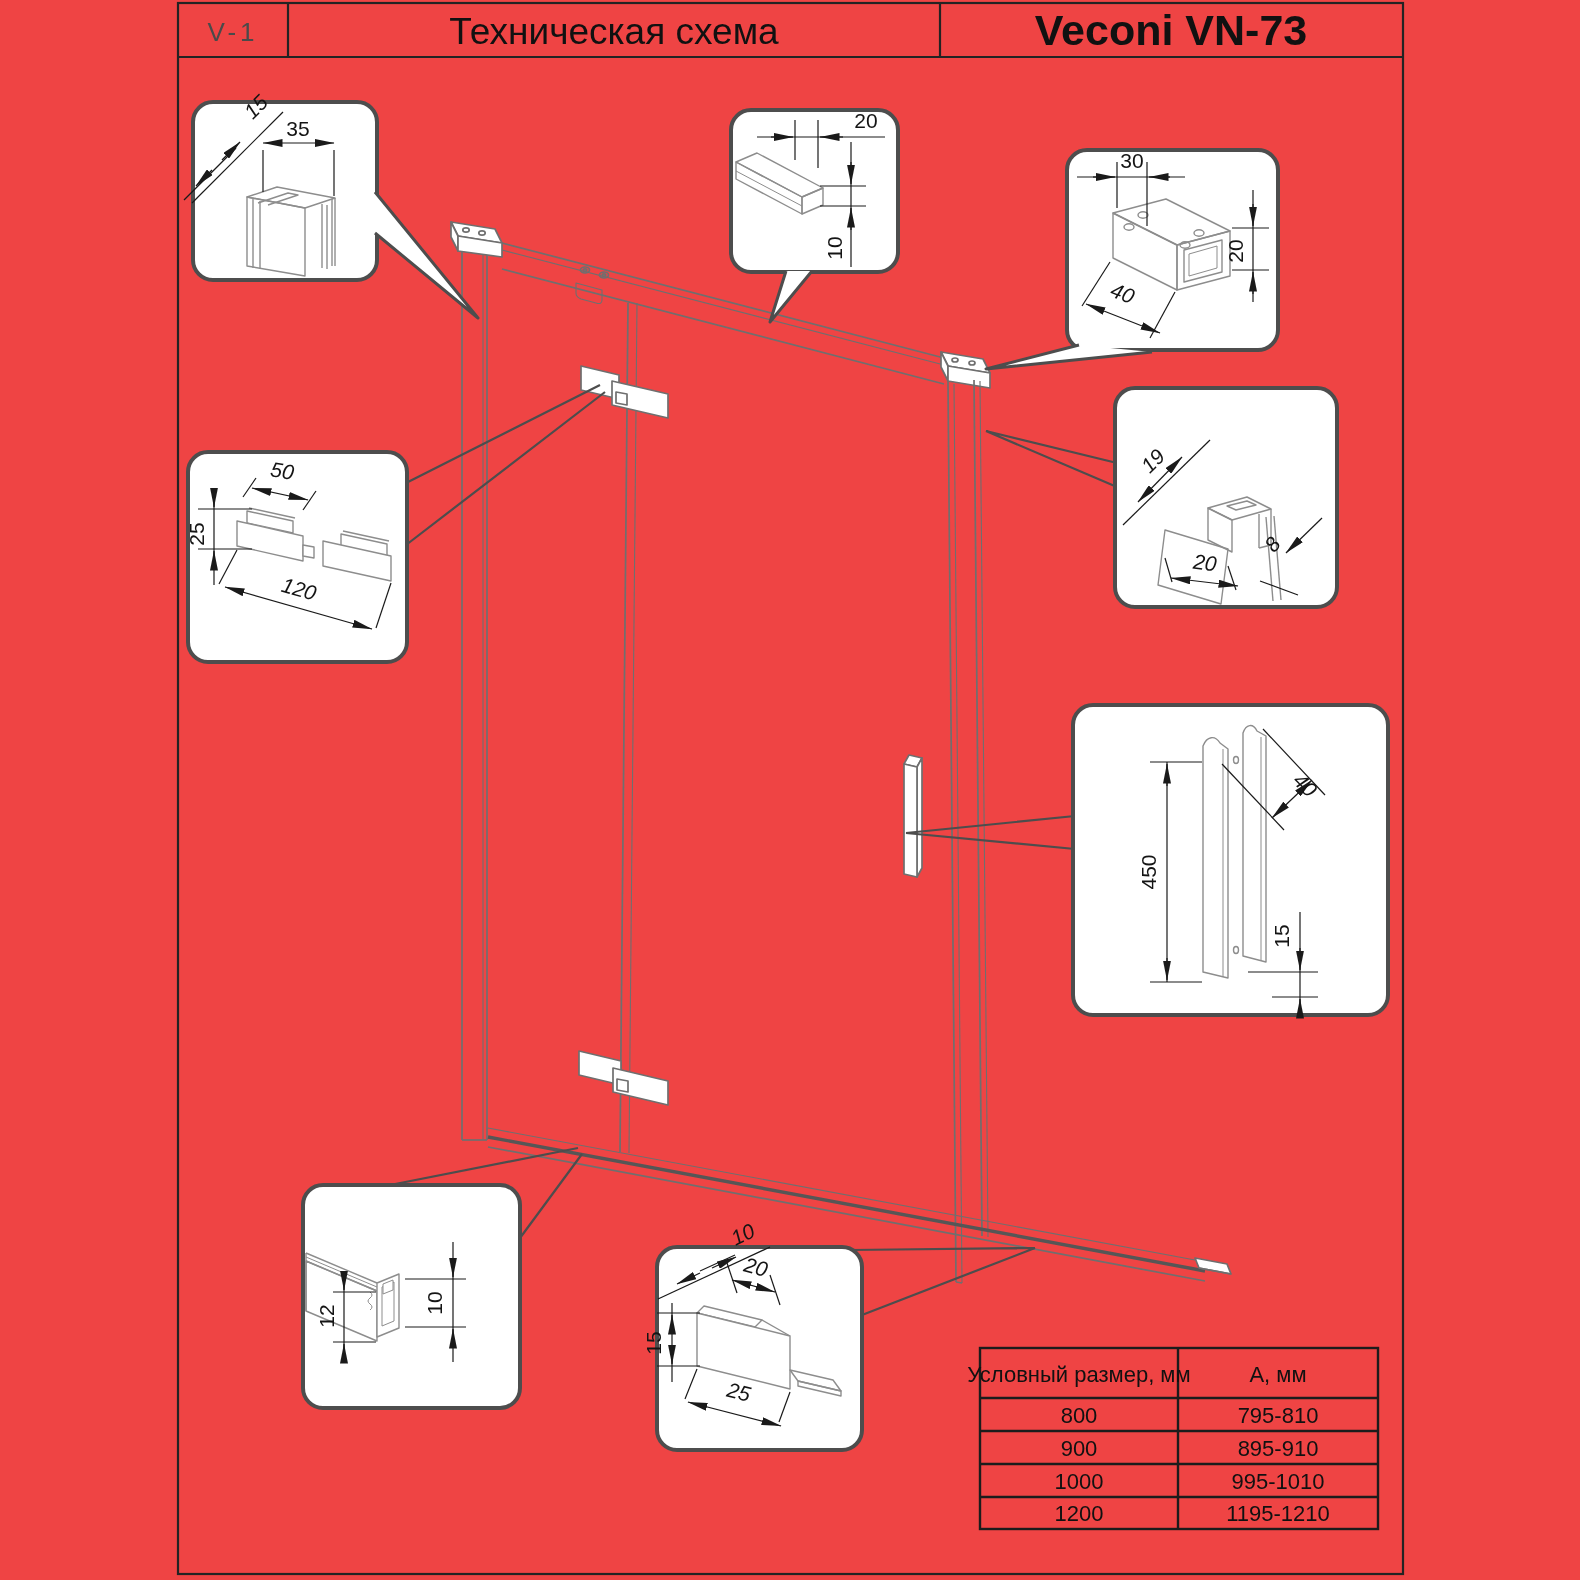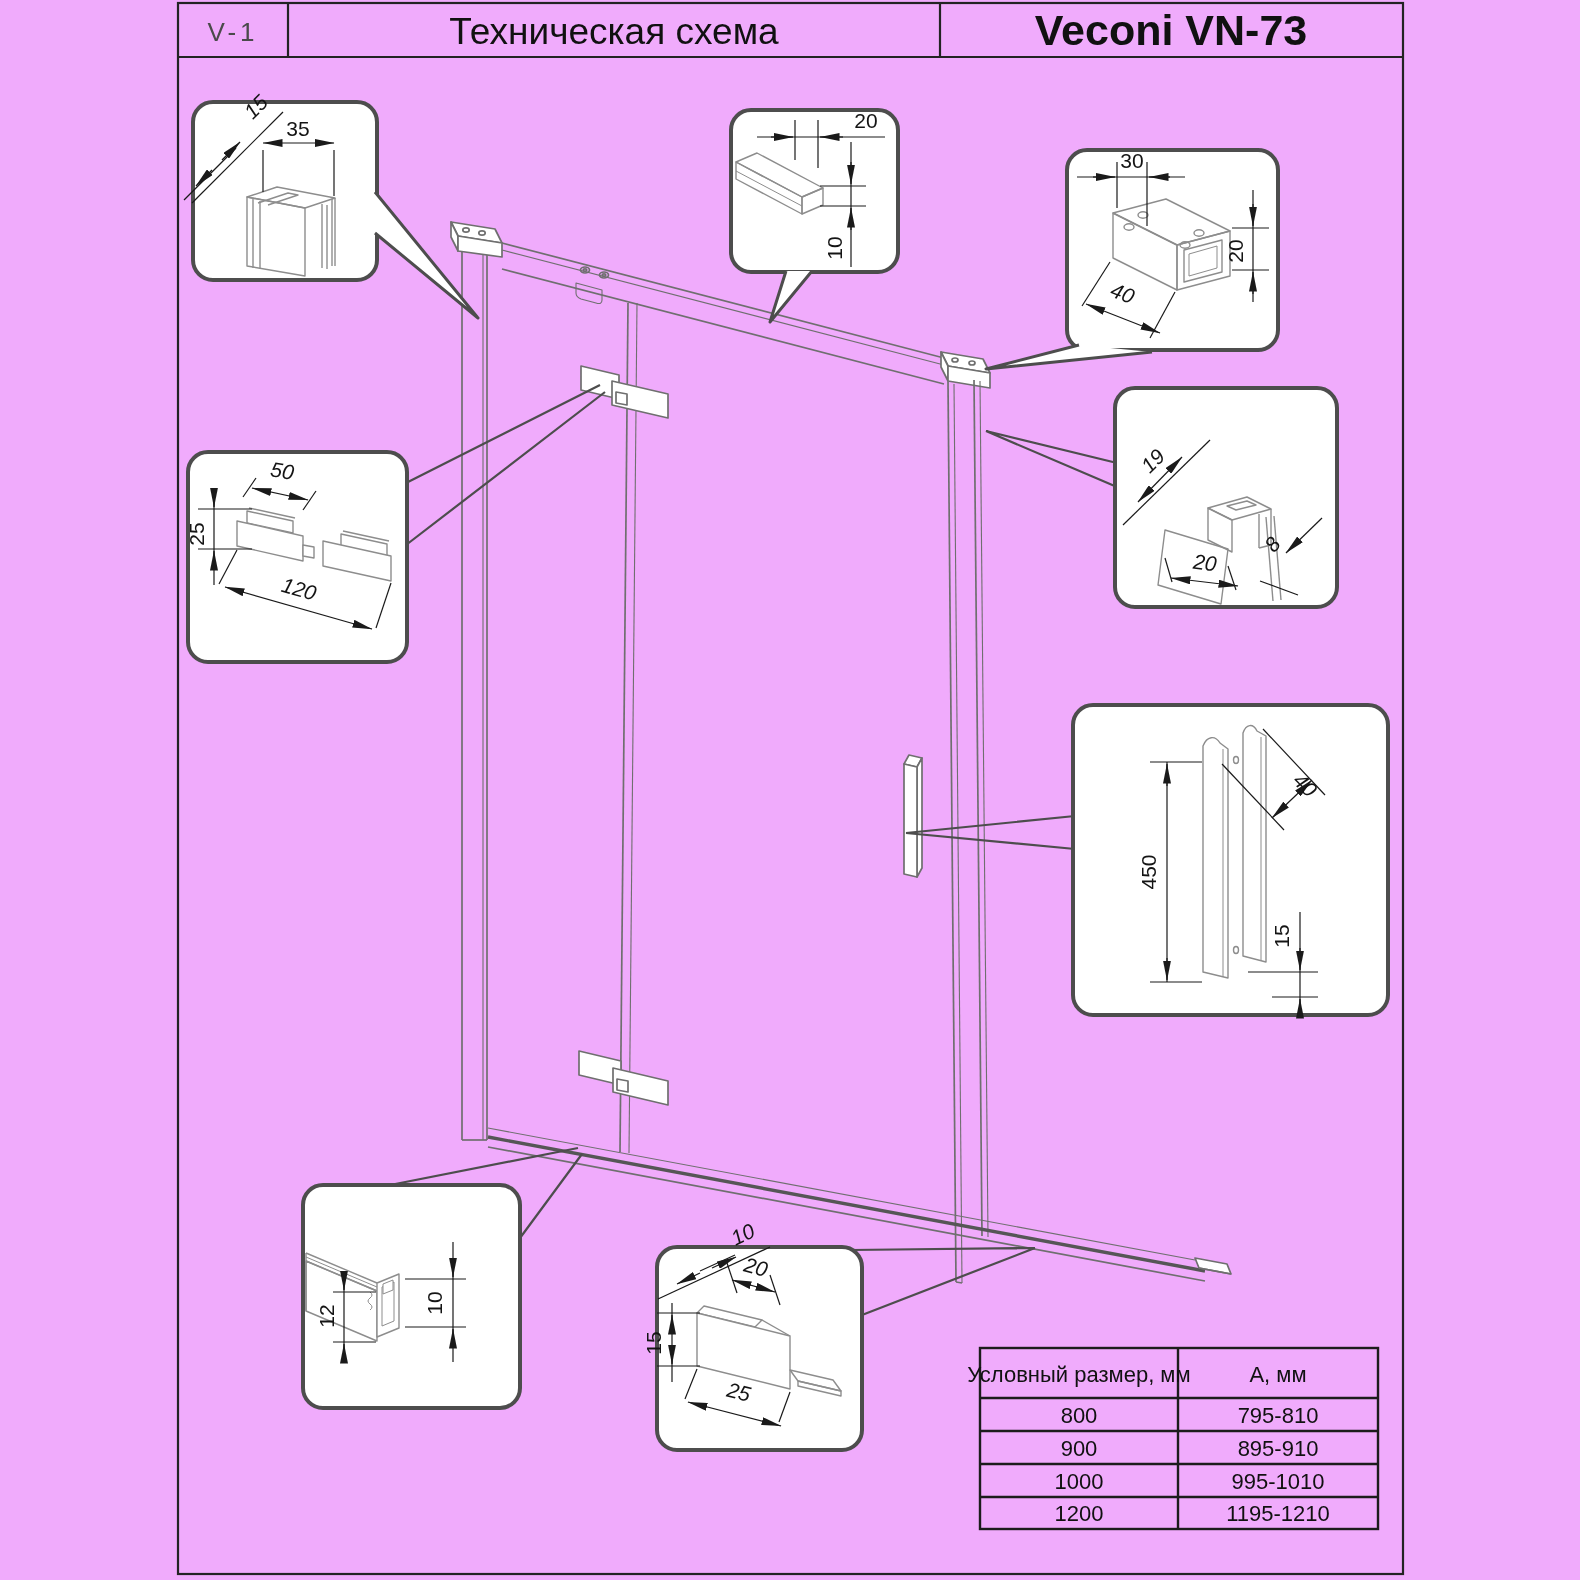--- a/index.html
+++ b/index.html
@@ -1,16 +1,16 @@
 <!DOCTYPE html>
 <html><head>
 <meta charset="utf-8">
 <style>
   html,body { margin:0; padding:0; background:#fff; }
-  #page { position:relative; width:1580px; height:1580px; background:#f0abfc;
+  #page { position:relative; width:1580px; height:1580px; background:#ef4444;
           font-family:"Liberation Sans", sans-serif; }
   svg { display:block; }
   text { font-family:"Liberation Sans", sans-serif; fill:#111; }
 
   .frame line, .frame rect { stroke:#232323; stroke-width:2.2; fill:none; }
 
   .hdr-code  { font-size:26px; fill:#4a4a4a; letter-spacing:4px; text-anchor:middle; }
   .hdr-title { font-size:37px; text-anchor:middle; }
   .hdr-prod  { font-size:43px; font-weight:bold; text-anchor:middle; }
 

